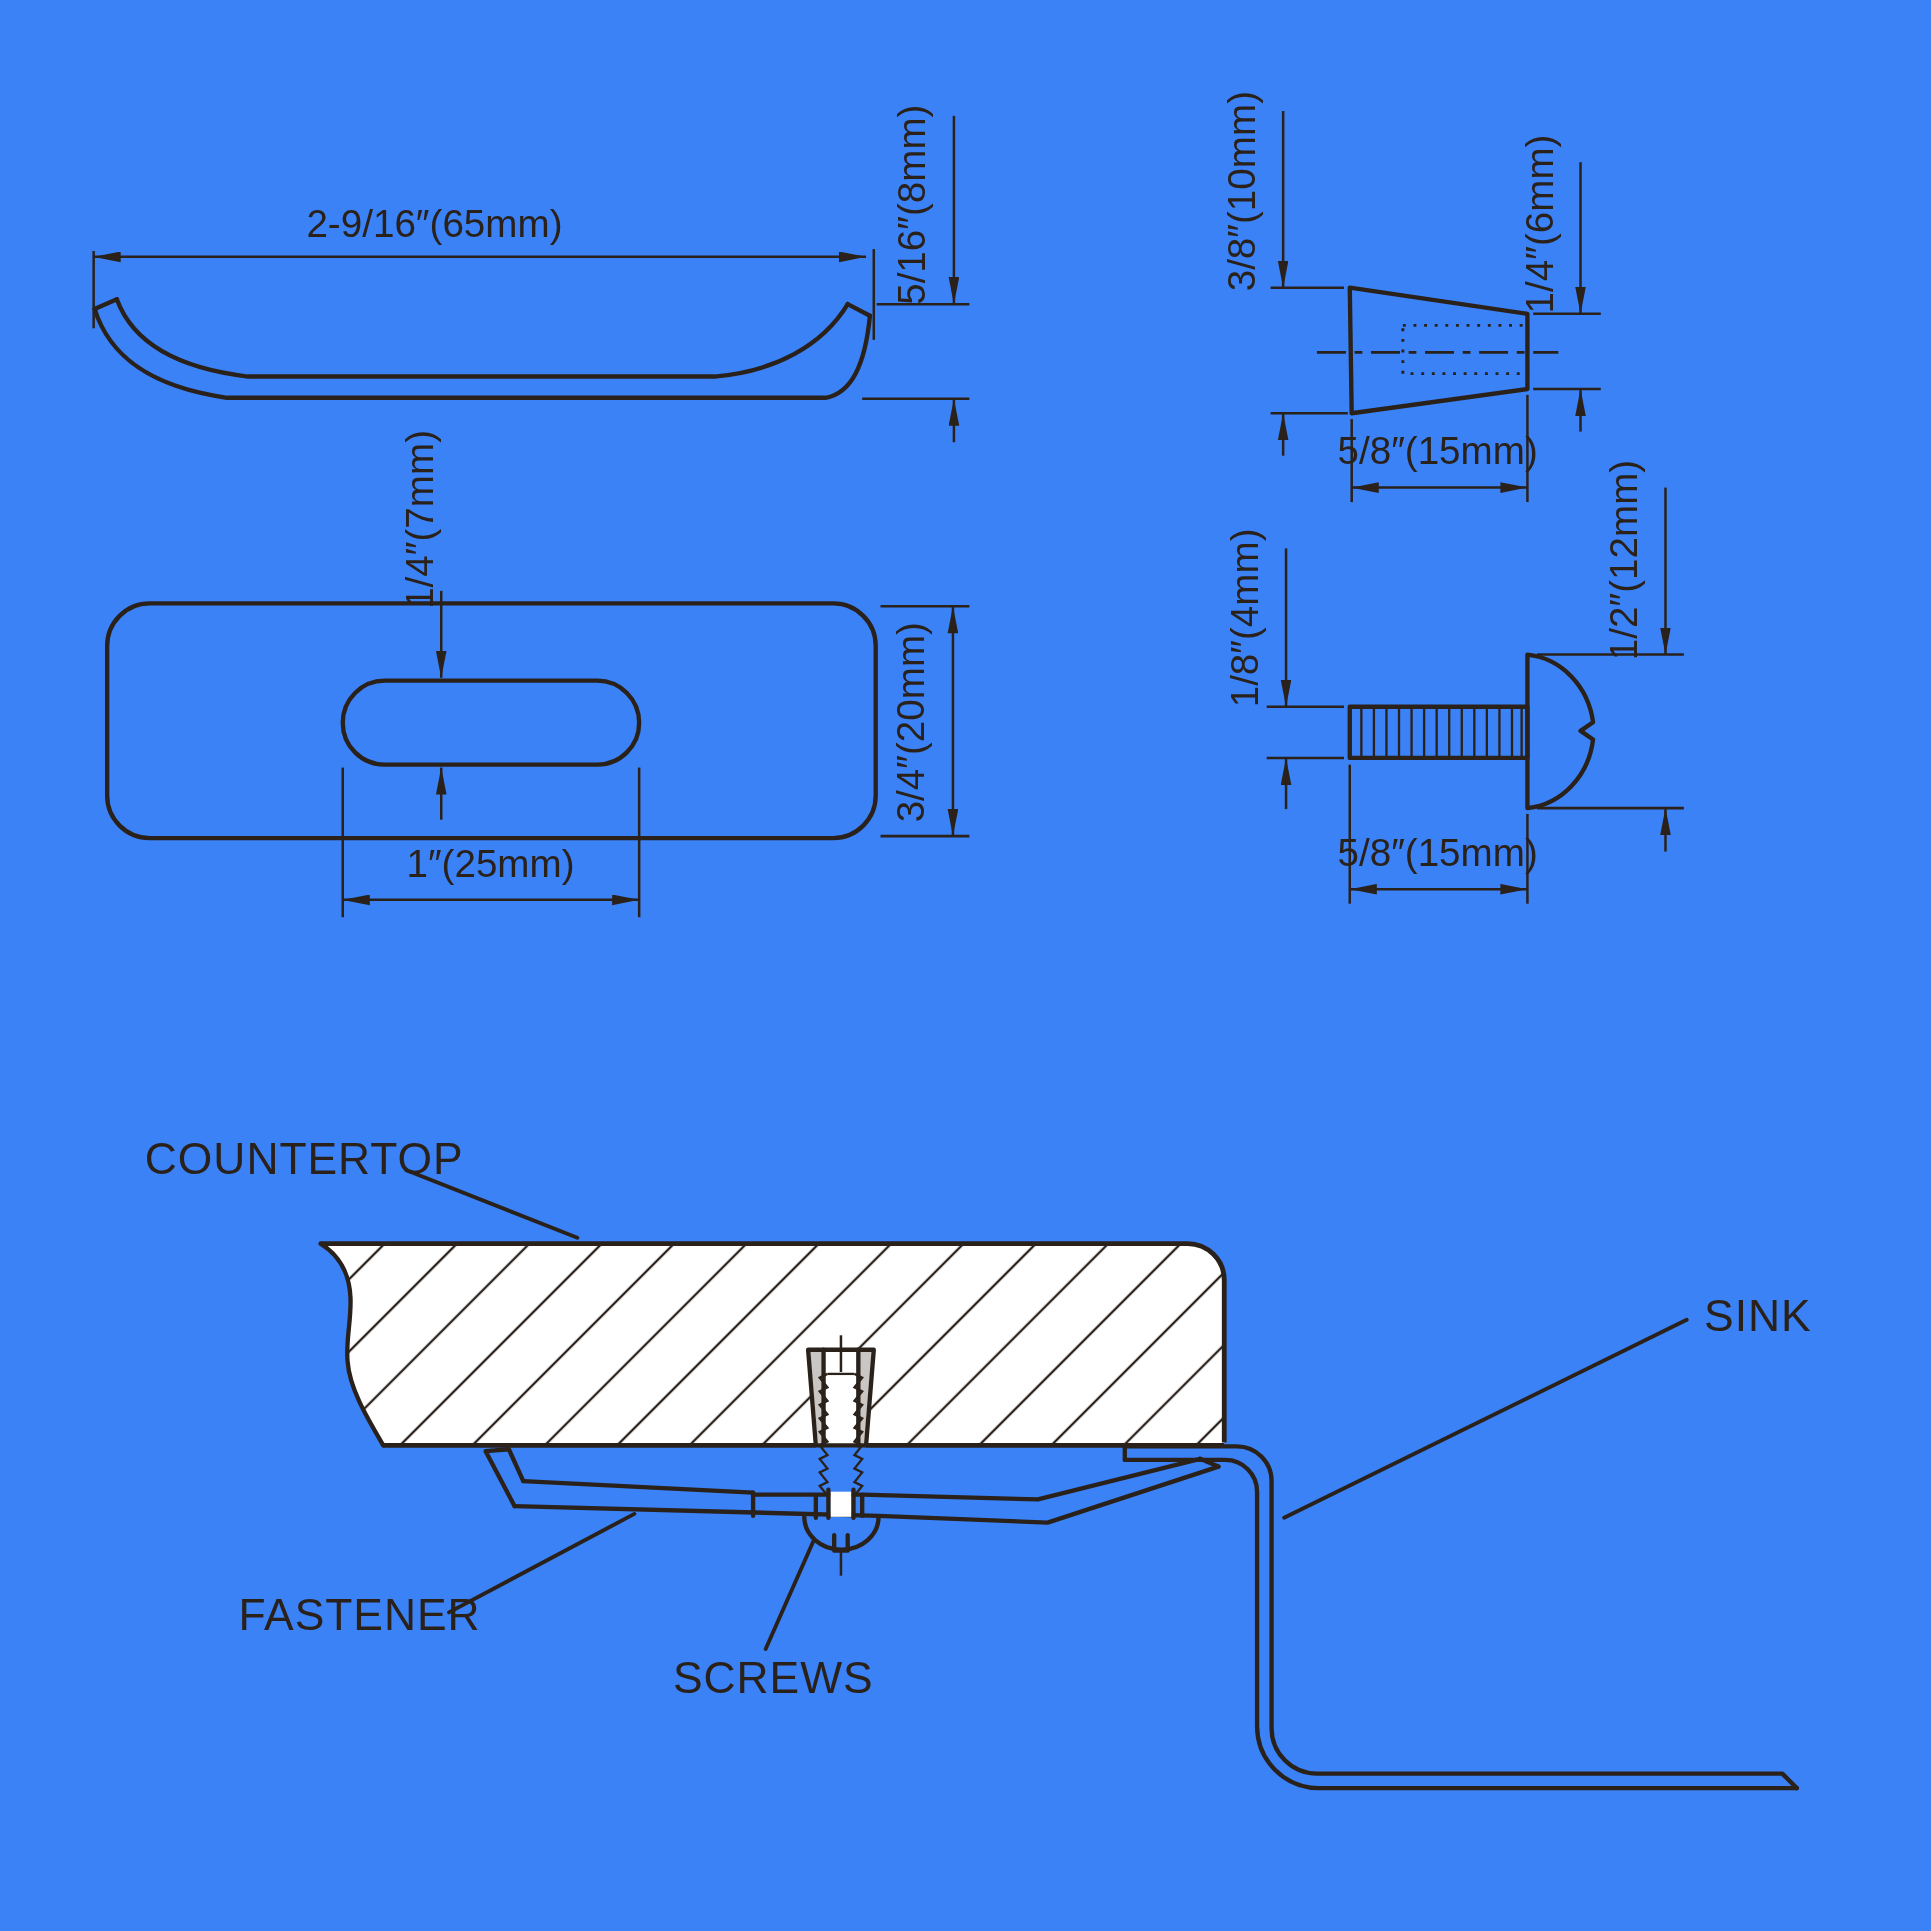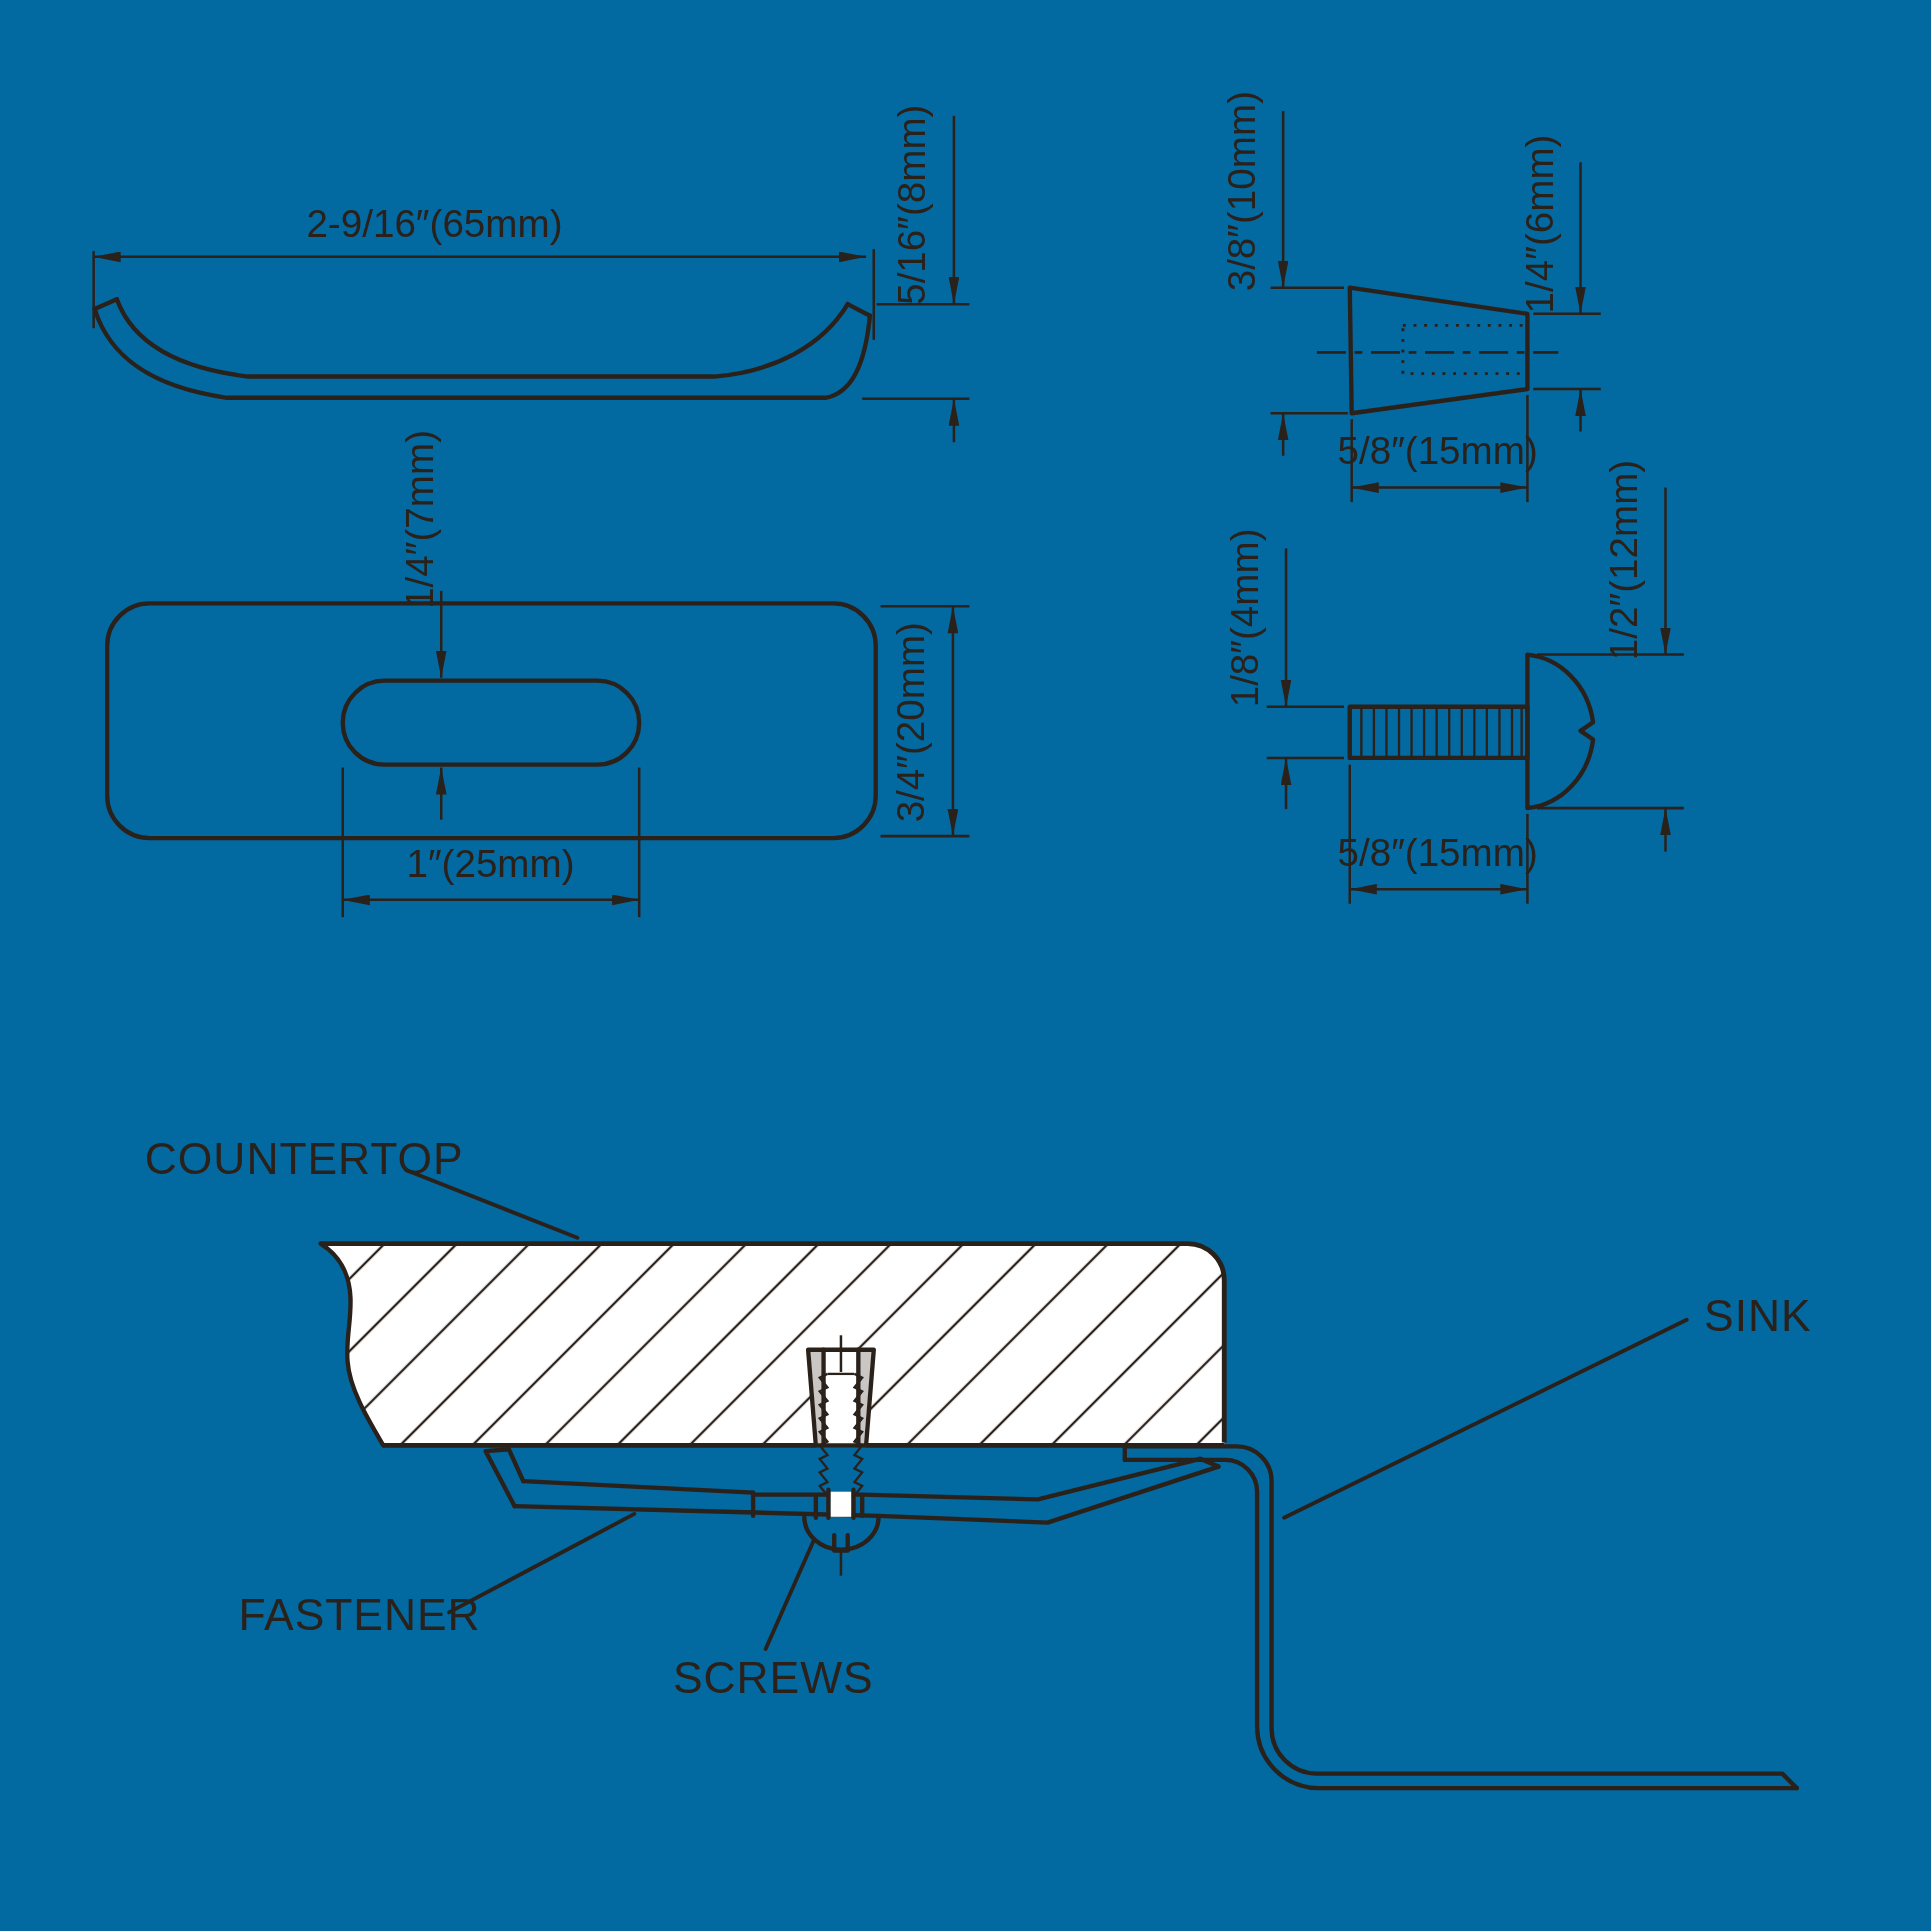--- a/index.html
+++ b/index.html
@@ -1,17 +1,17 @@
 <!DOCTYPE html>
 <html><head>
 <meta charset="utf-8">
 <style>
   :root { --ink: #2a211b; }
   html,body { margin:0; padding:0; background:#ffffff; }
-  .stage { width:1931px; height:1931px; position:relative; background:#0369a1;text-align:right; }
+  .stage { width:1931px; height:1931px; position:relative; background:#3b82f6;text-align:right; }
   svg { display:block; }
   
   .o  { fill:none; stroke:var(--ink); stroke-width:4.5; stroke-linejoin:round; stroke-linecap:round; }
   .o5 { fill:none; stroke:var(--ink); stroke-width:5;   stroke-linejoin:round; stroke-linecap:butt; }
   
   .d  { fill:none; stroke:var(--ink); stroke-width:2.6; stroke-linecap:butt; }
   
   .ld { fill:none; stroke:var(--ink); stroke-width:4;   stroke-linecap:round; }
   
   .hid { fill:none; stroke:var(--ink); stroke-width:3; stroke-dasharray:3 8; }

